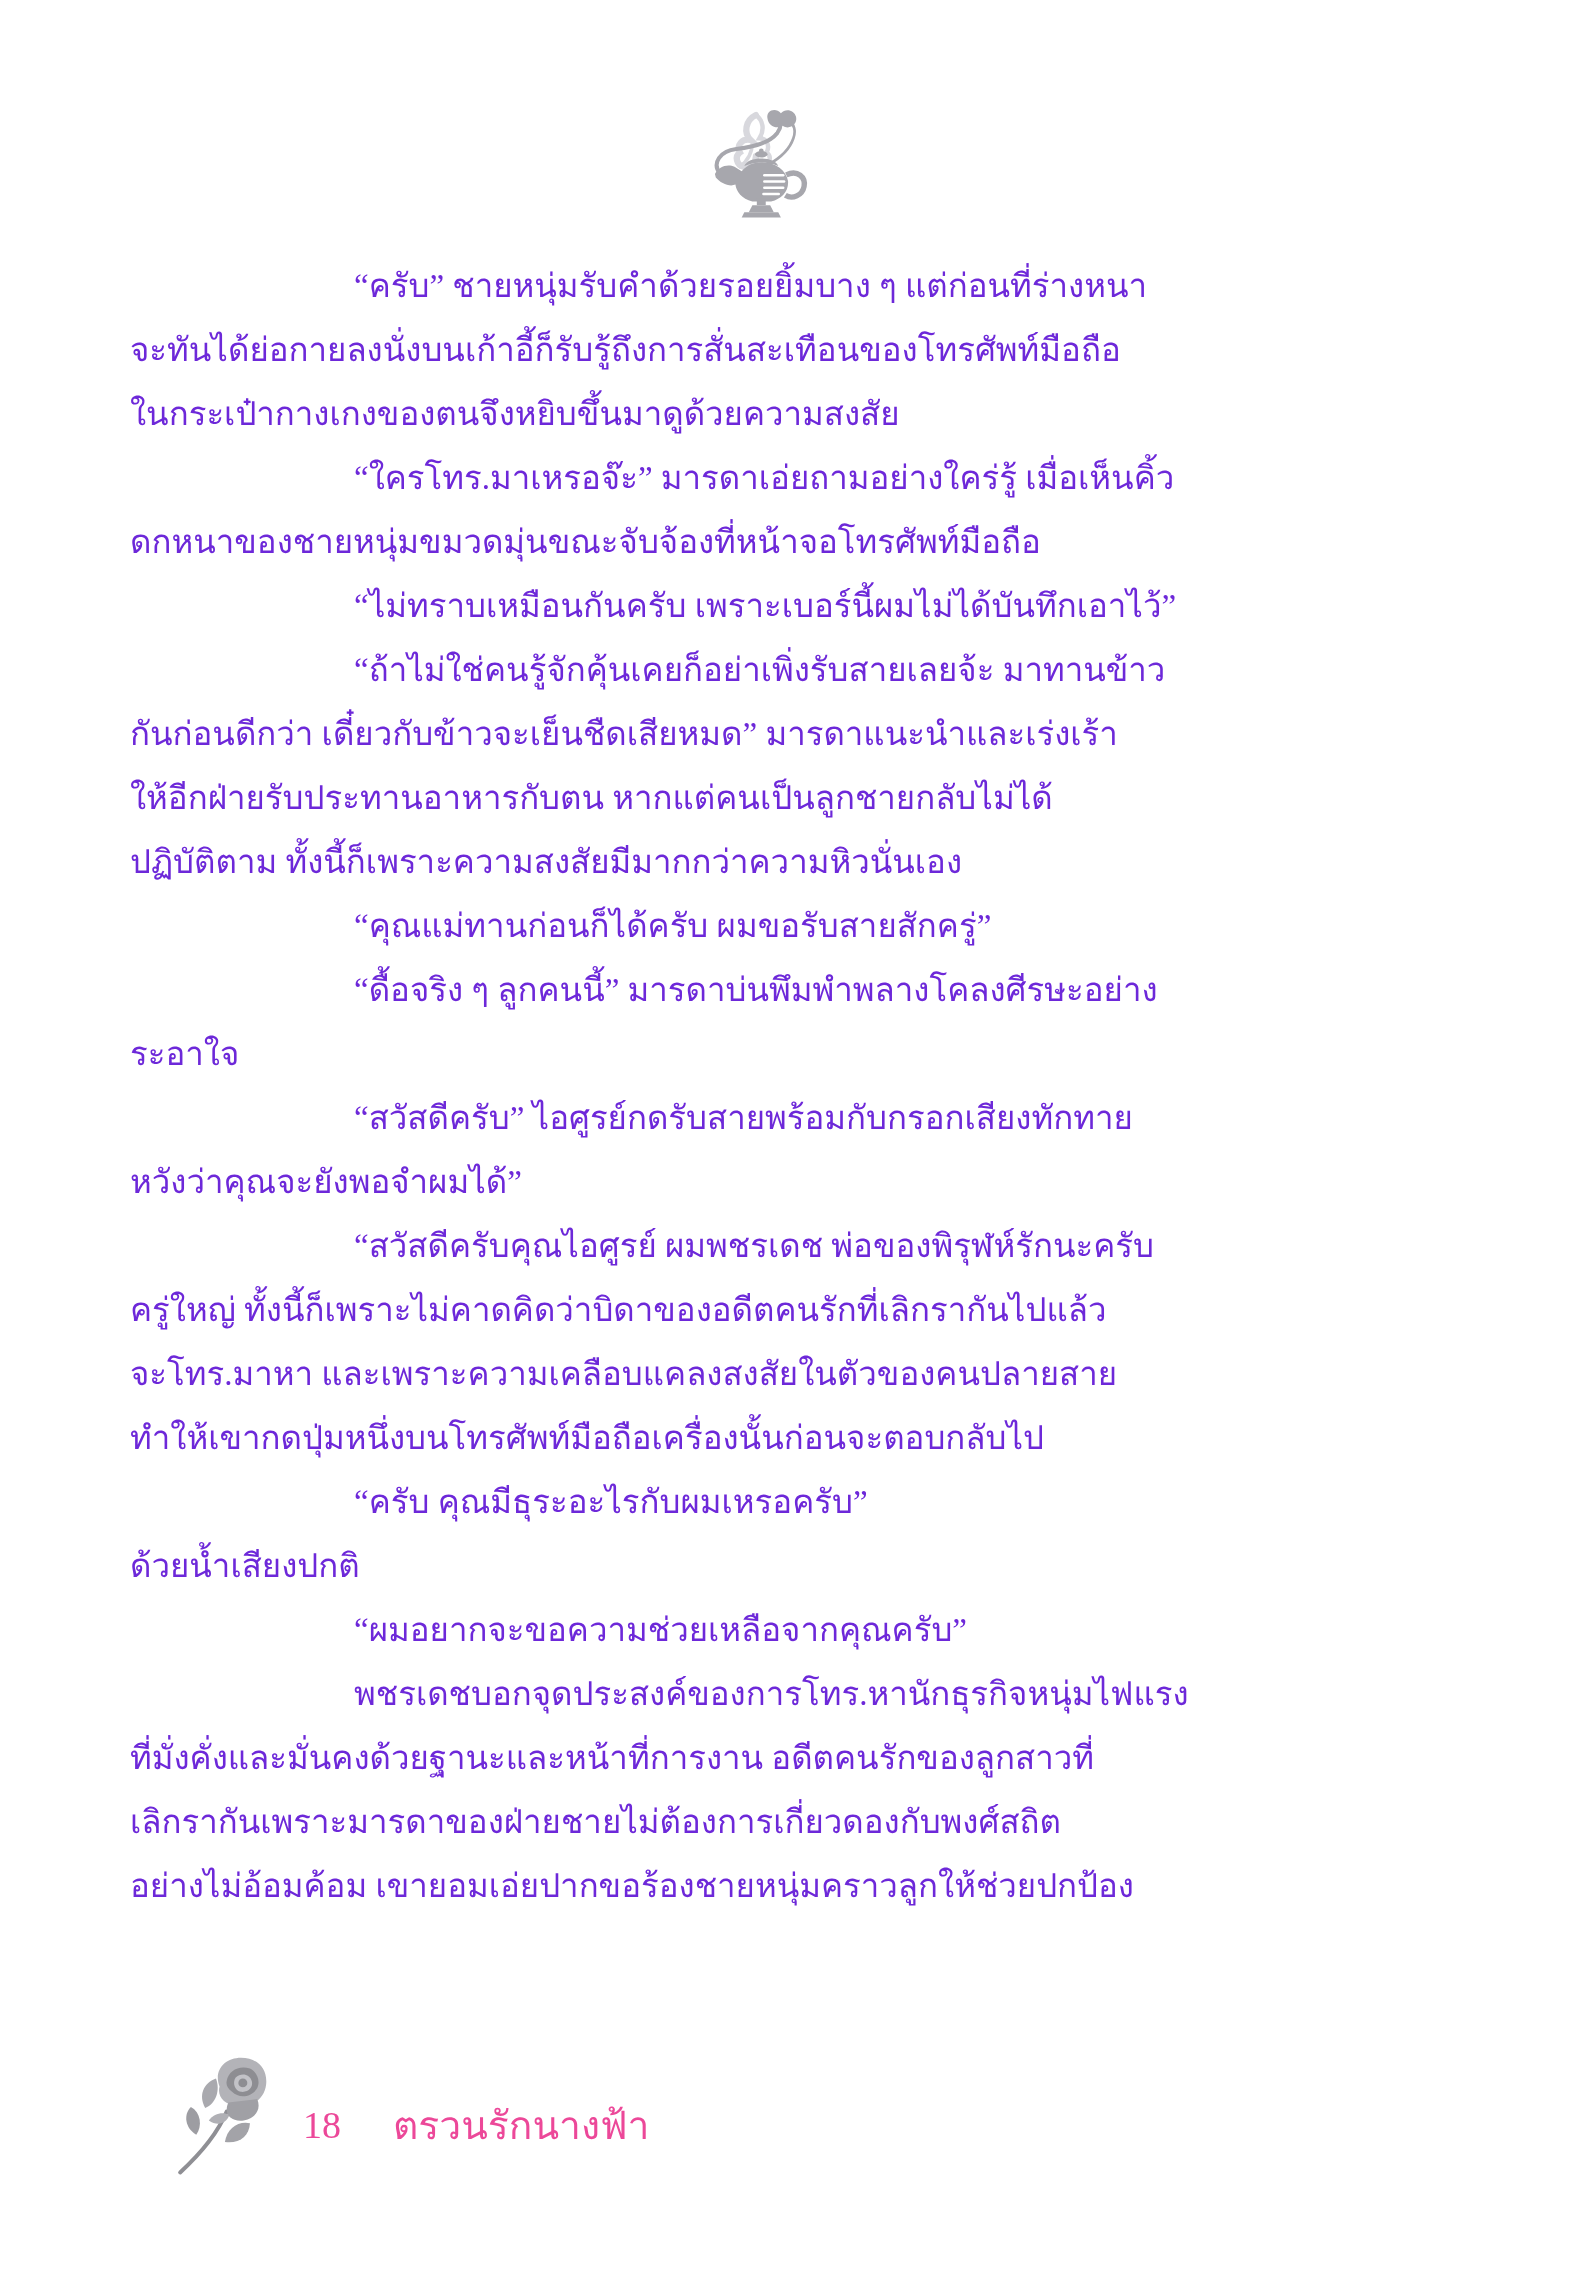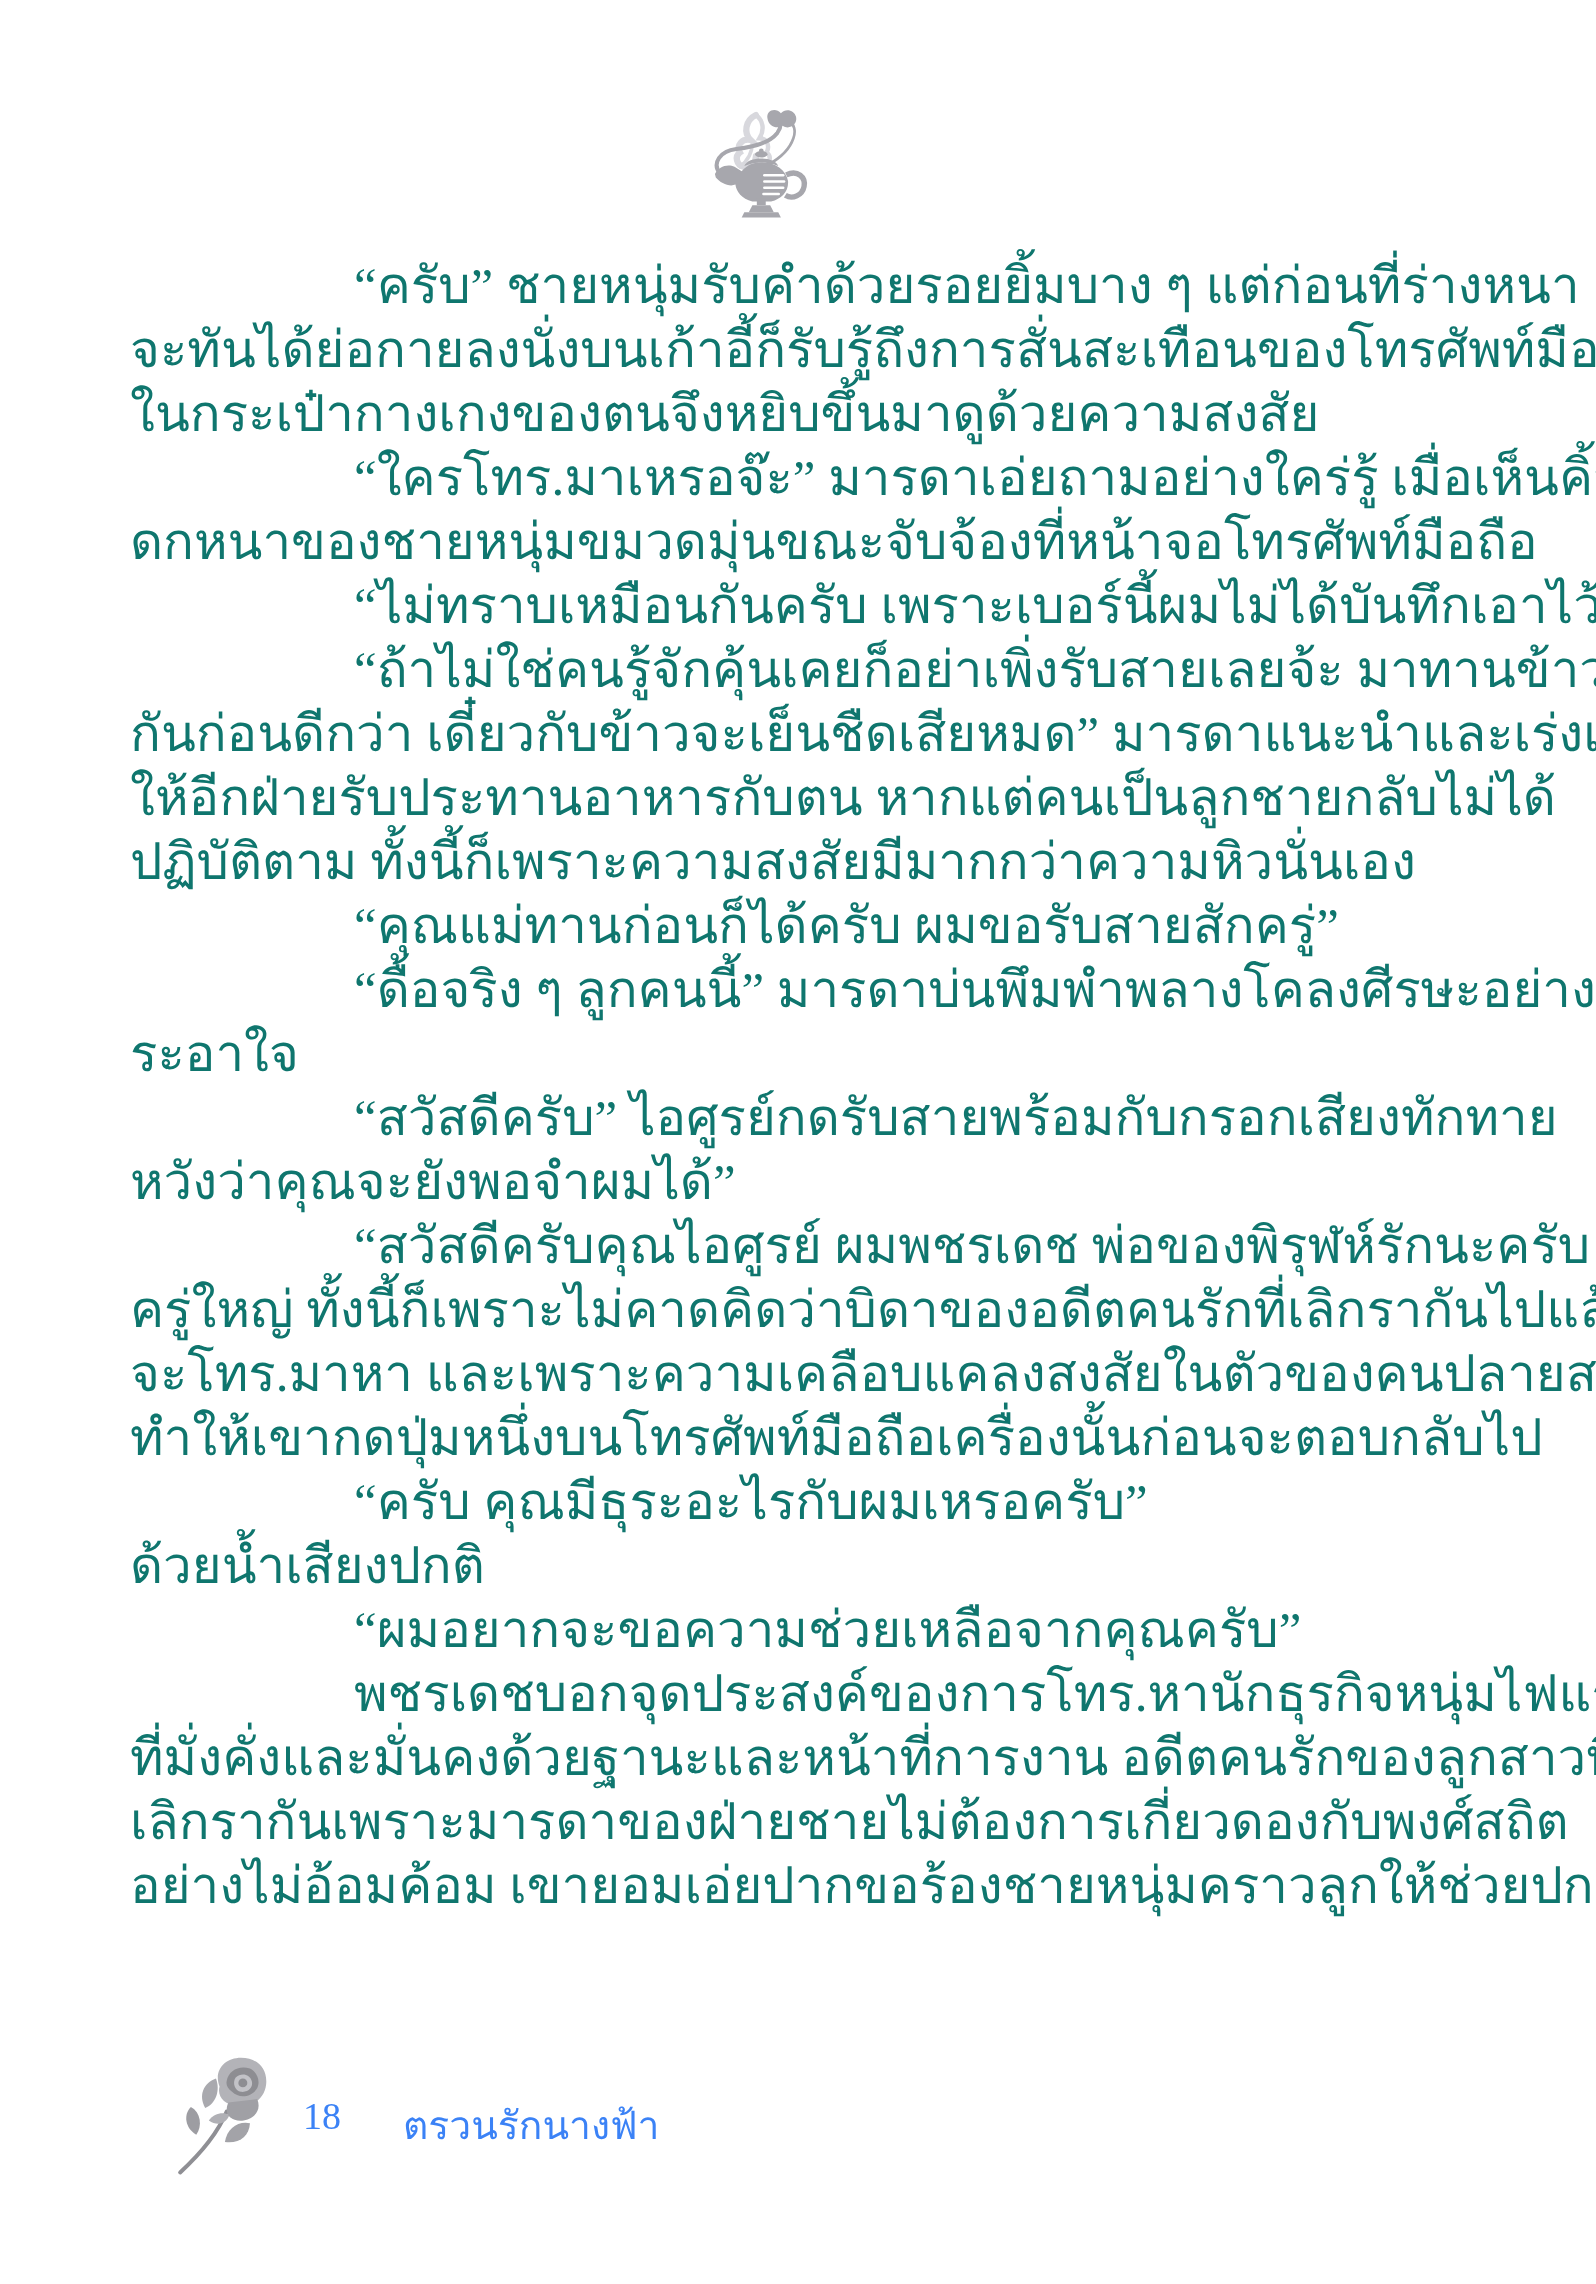--- a/index.html
+++ b/index.html
@@ -16,44 +16,44 @@
     left: 706px;
     top: 106px;
     width: 107px;
     height: 118px;
   }
   .body-text {
     position: absolute;
     left: 130px;
     top: 254px;
     width: 1342px;
-    color: #0f766e;
-    font-size: 51px;
+    color: #6d28d9;
+    font-size: 33px;
     line-height: 64px;
   }
   .text-line {
     height: 64px;
     white-space: nowrap;
   }
   .text-line.indent { padding-left: 224px; }
   .footer-rose {
     position: absolute;
     left: 173px;
     top: 2054px;
     width: 111px;
     height: 124px;
   }
   .footer-text {
     position: absolute;
     left: 303px;
     top: 2094px;
     display: flex;
-    align-items: flex-start;
-    gap: 34px;
-    color: #3b82f6;
+    align-items: center;
+    gap: 24px;
+    color: #ec4899;
   }
   .page-number {
     font-family: "Liberation Serif", serif;
     font-size: 38px;
   }
   .book-title {
     font-family: "Liberation Sans", sans-serif;
     font-size: 39px;
     margin-left: 28px;
   }

